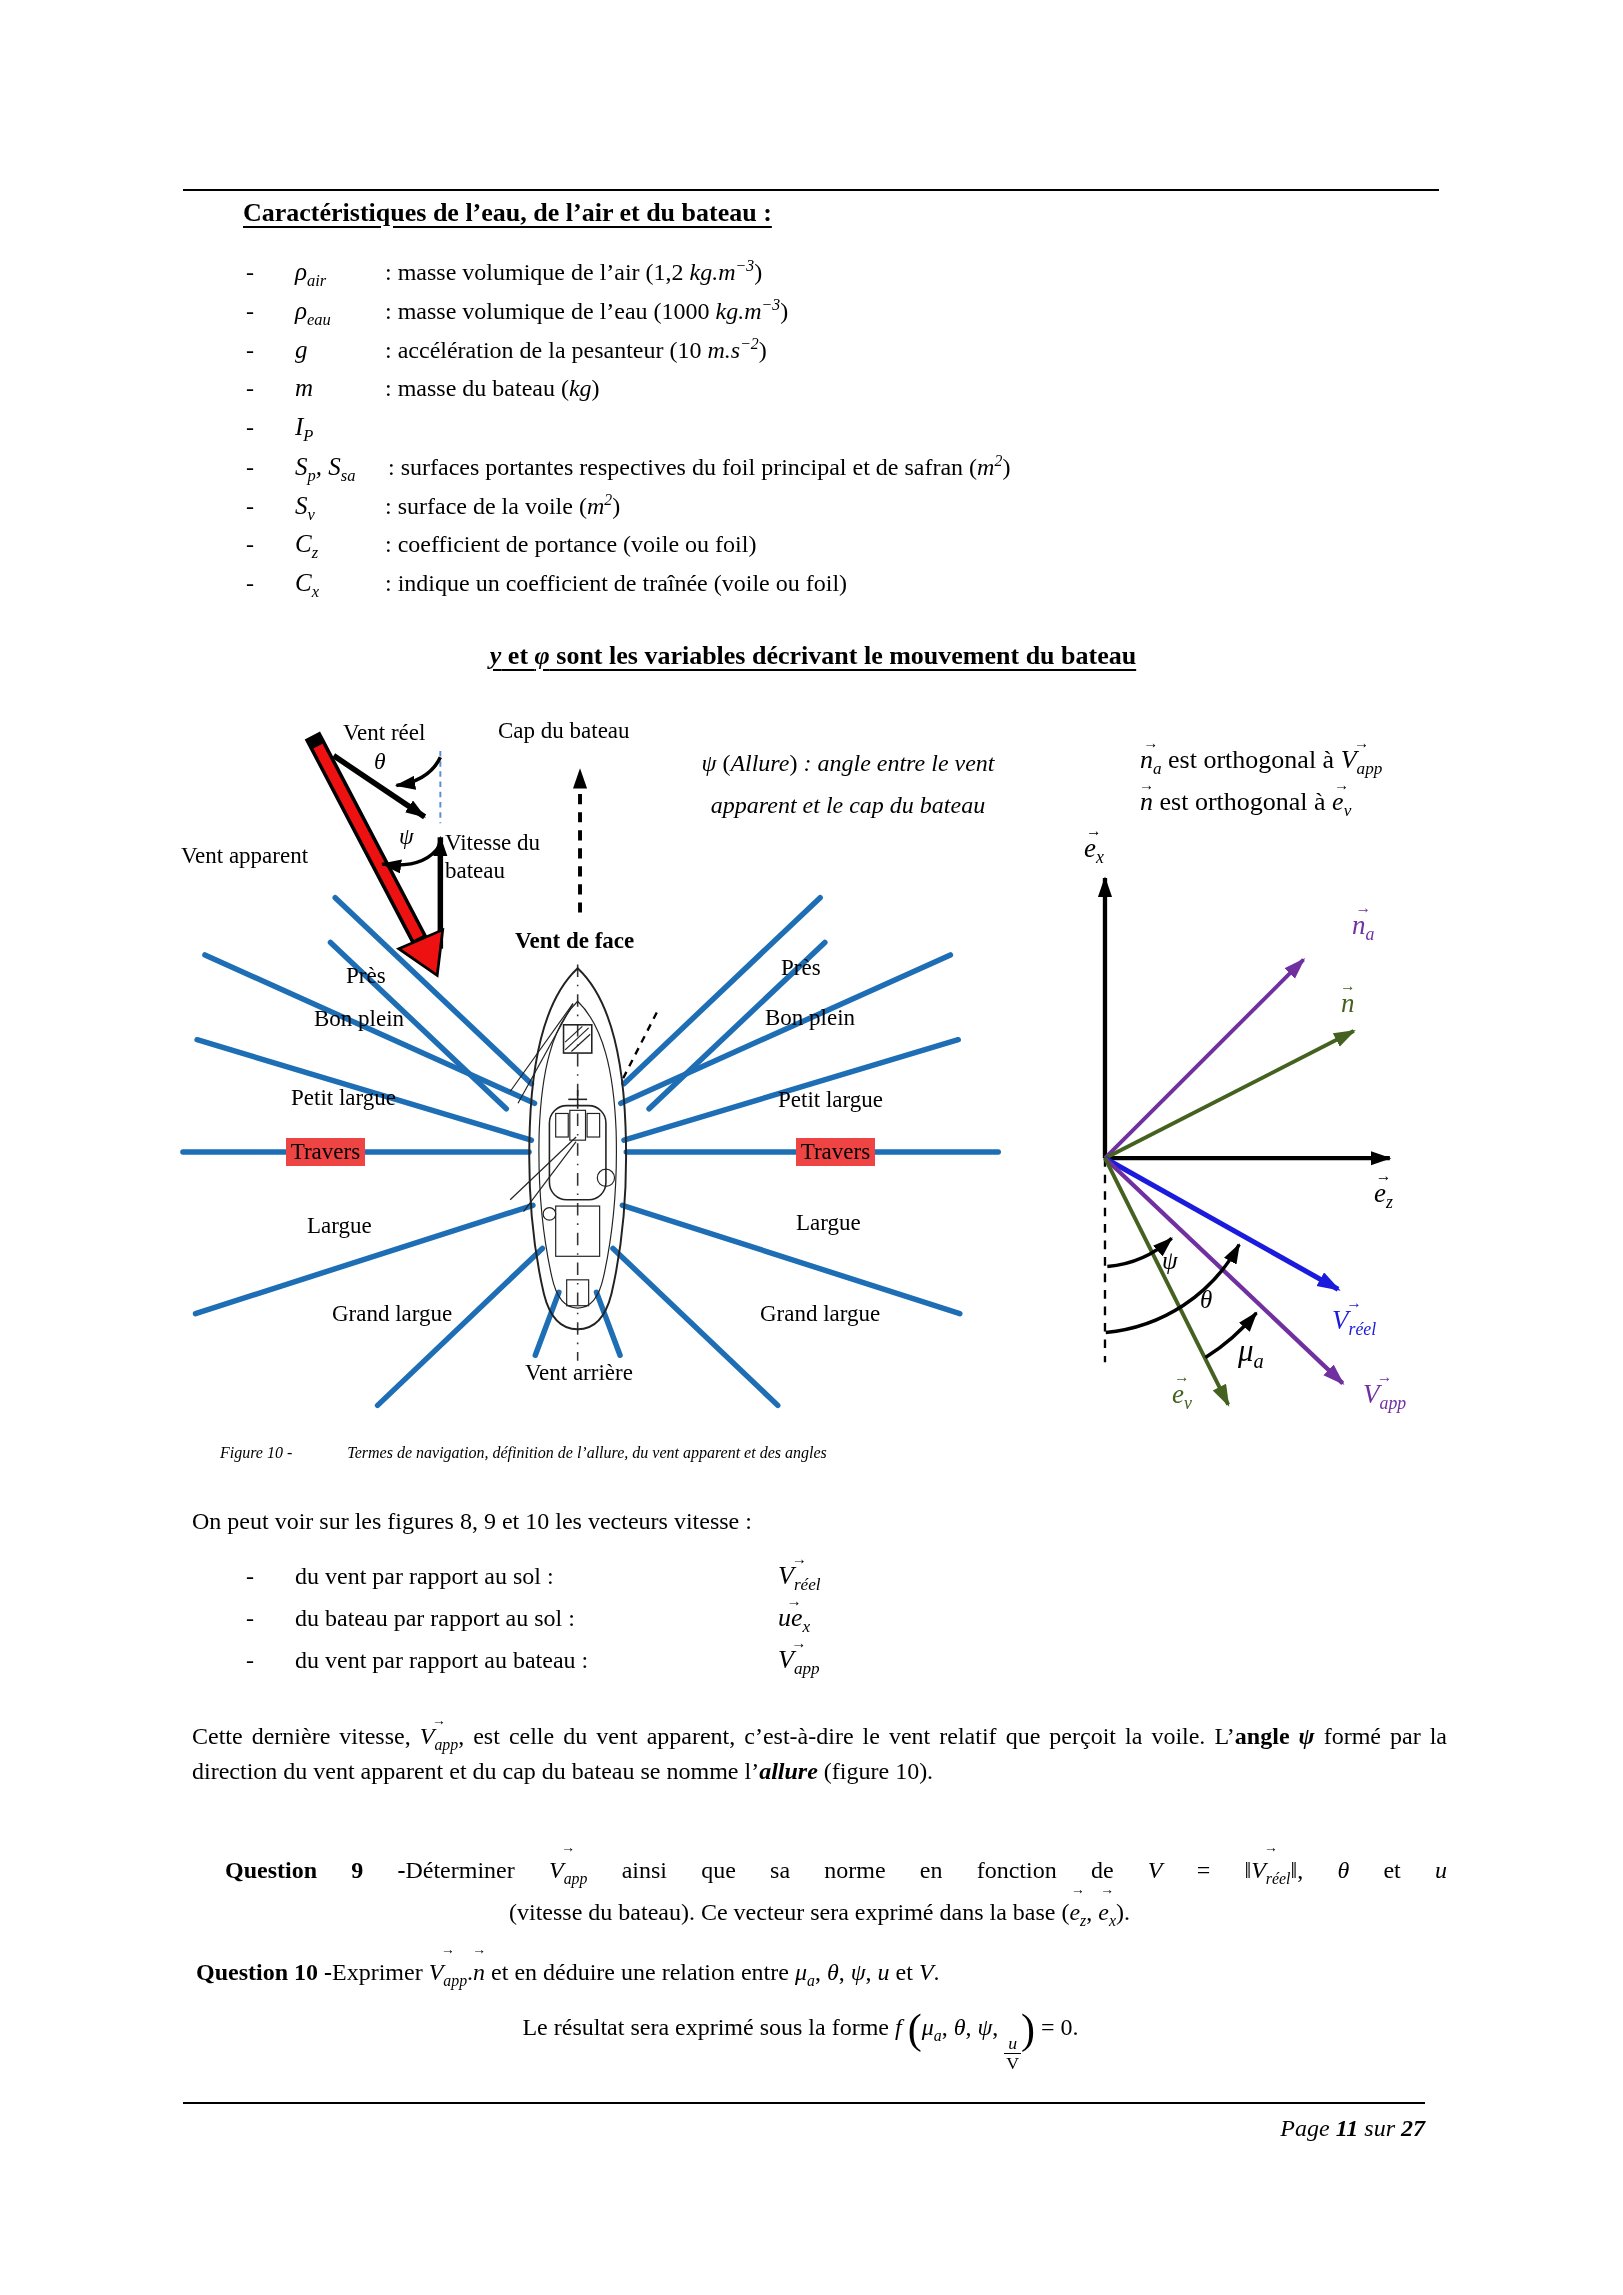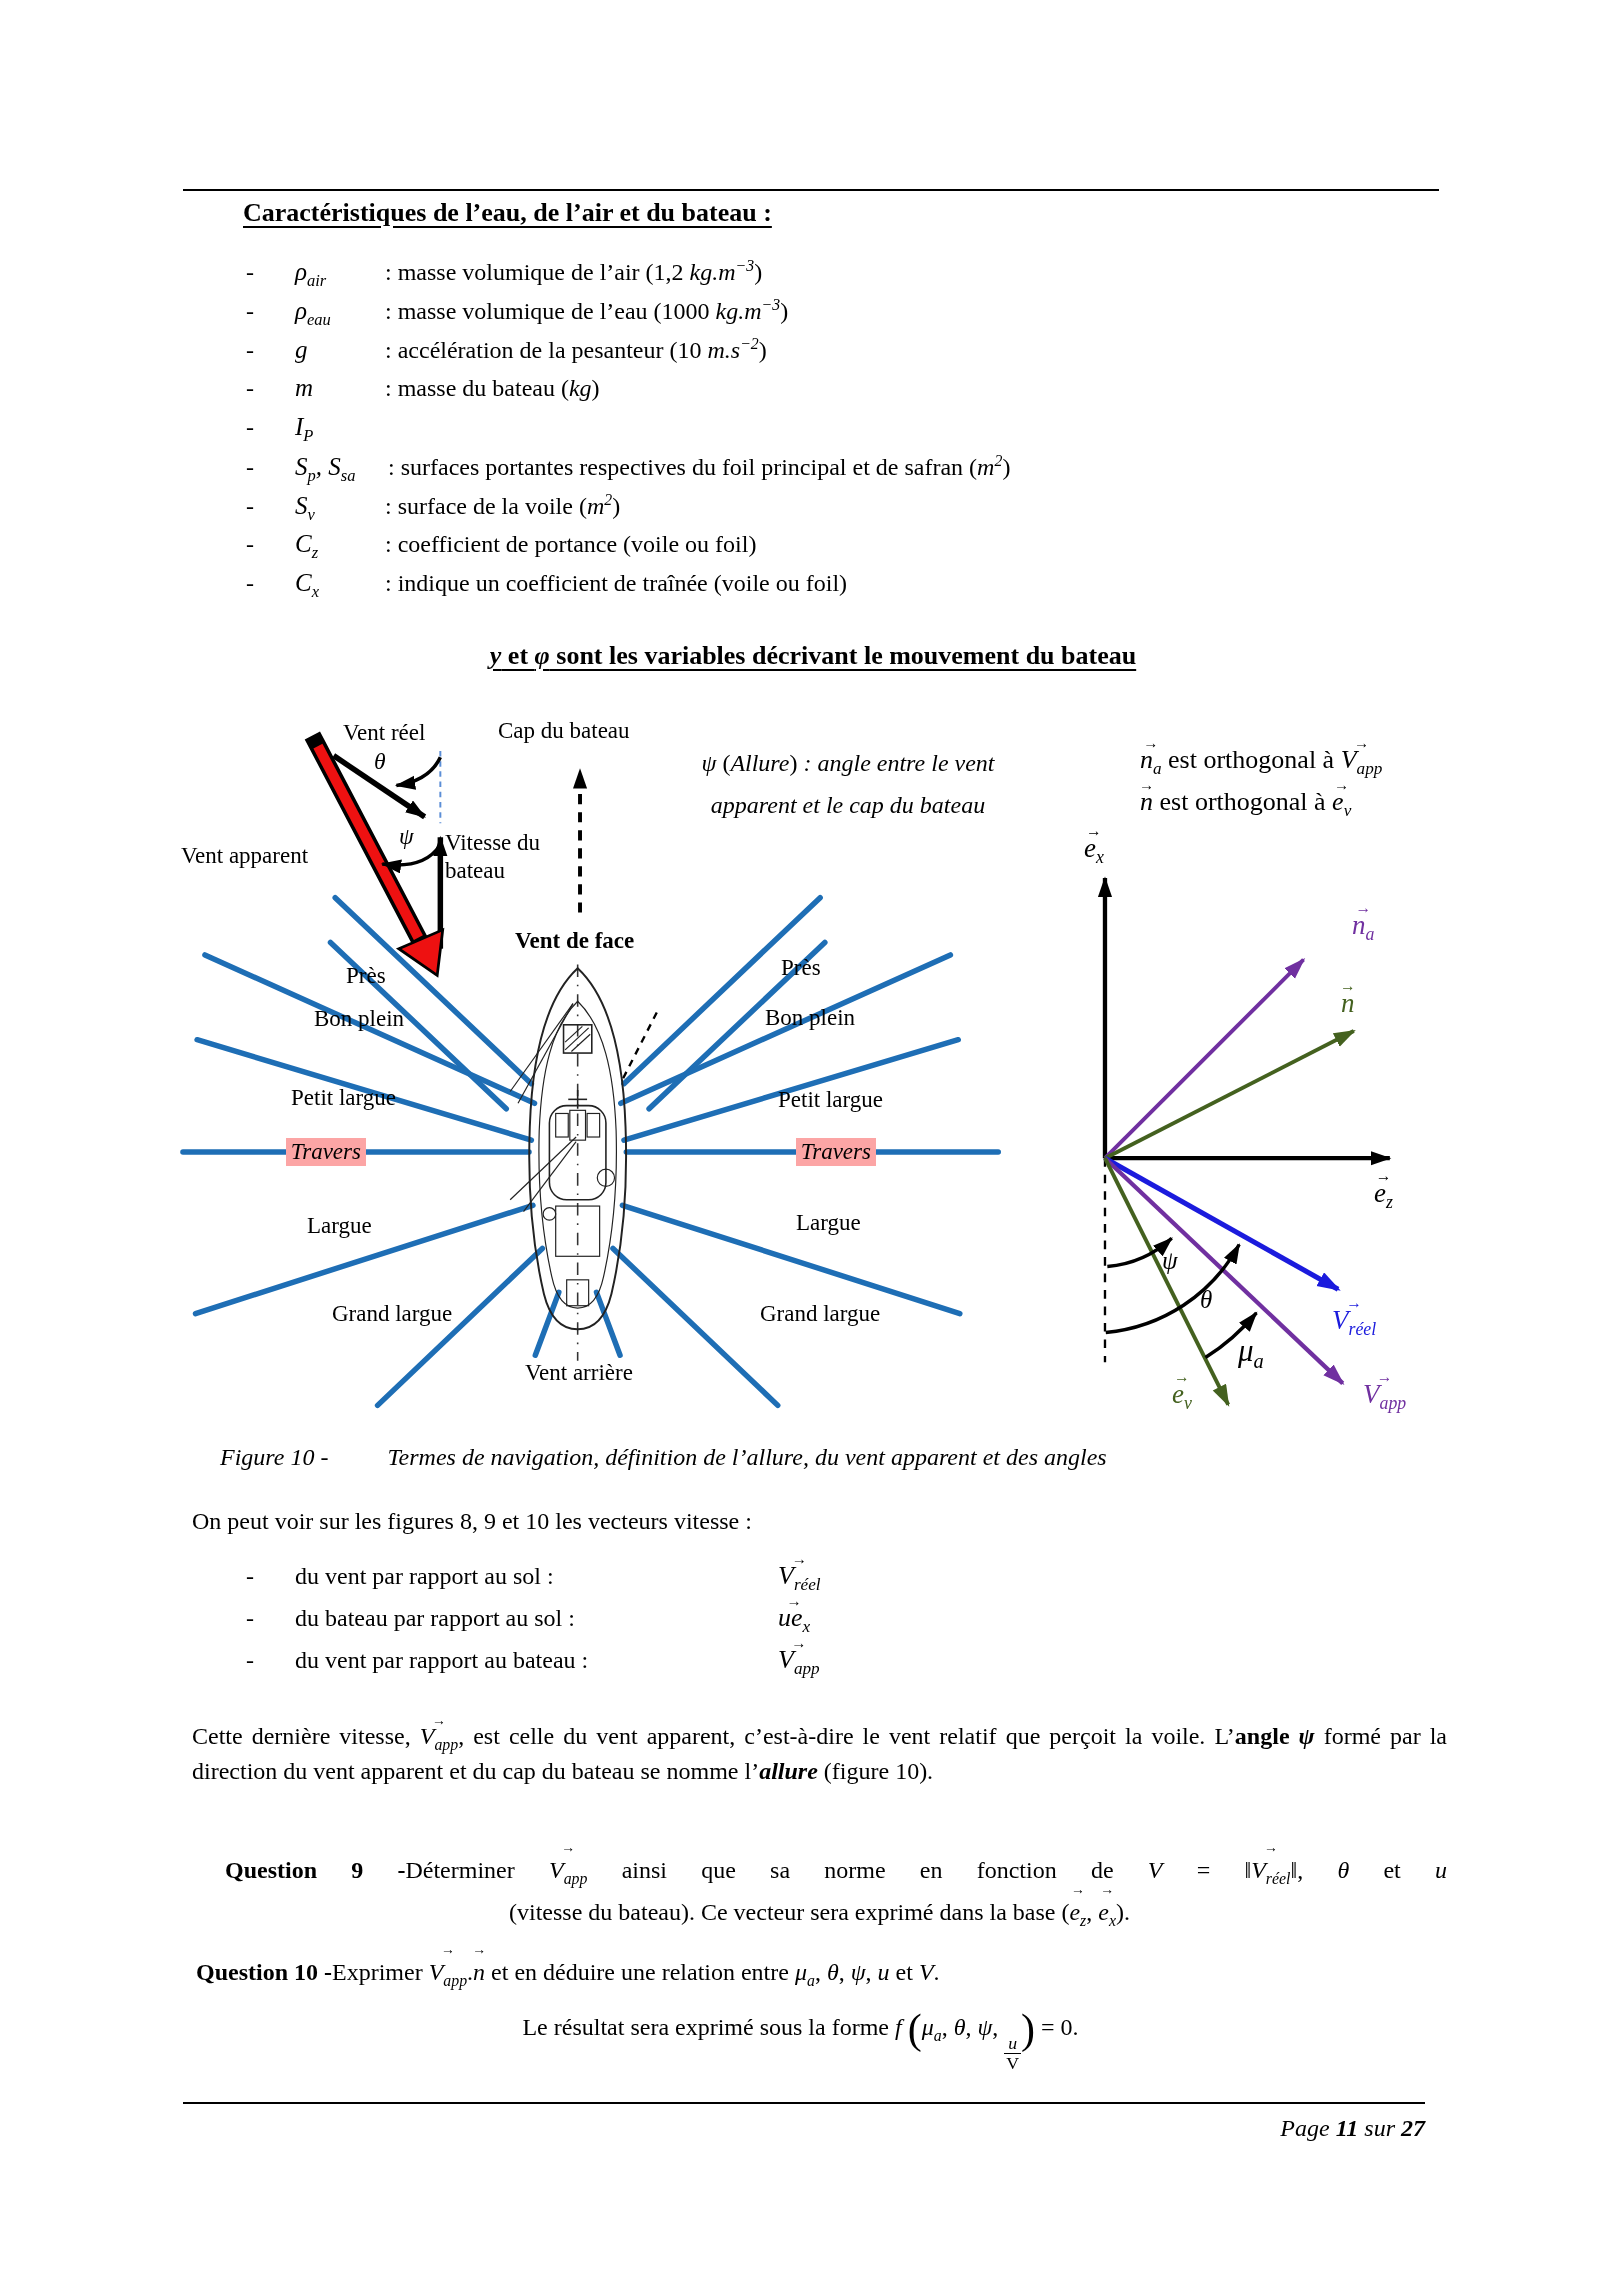--- a/index.html
+++ b/index.html
@@ -19,27 +19,27 @@
   .symrow .dash{width:49px;}
   .symrow .sym{width:90px;font-size:25px;}
   .symrow .desc{flex:1;}
   .vecrow{display:flex;height:42px;align-items:baseline;font-size:24px;}
   .vecrow .dash{width:49px;}
   .vecrow .txt{width:483px;}
   .vecrow .sym{font-size:26px;}
   .fig{position:absolute;left:181px;top:707px;width:1272px;height:718px;}
   .fig svg{position:absolute;left:0;top:0;overflow:visible;}
   .flbl{position:absolute;font-size:23px;white-space:nowrap;line-height:1.2;}
-  .flbl.bg{background:#fca5a5;padding:0 4.7px;font-style:italic;}
+  .flbl.bg{background:#ef4444;padding:0 4.7px;}
   .ang{position:absolute;font-size:23.6px;font-style:italic;}
   .vlbl{position:absolute;font-size:26px;white-space:nowrap;}
   .c-blue{color:#1b1bdd;}
   .c-purple{color:#7030a0;}
   .c-green{color:#44611f;}
-  .caption{font-size:24px;font-style:italic;white-space:nowrap;}
+  .caption{font-size:16px;font-style:italic;white-space:nowrap;}
   .just{text-align:justify;}
   .justall{text-align:justify;text-align-last:justify;}
   .center{text-align:center;}
   .qlabel{font-weight:bold;font-style:normal;}
   .frac{display:inline-flex;flex-direction:column;align-items:center;vertical-align:-14px;
         font-size:0.74em;line-height:1.08;}
   .frac .num{border-bottom:1.6px solid #000;padding:0 3.9px;}
   .bigp{font-size:1.75em;font-weight:400;vertical-align:-7.9px;line-height:0;}
   .footer{font-size:24px;font-style:italic;text-align:right;}
   .footer b{font-weight:bold;}

